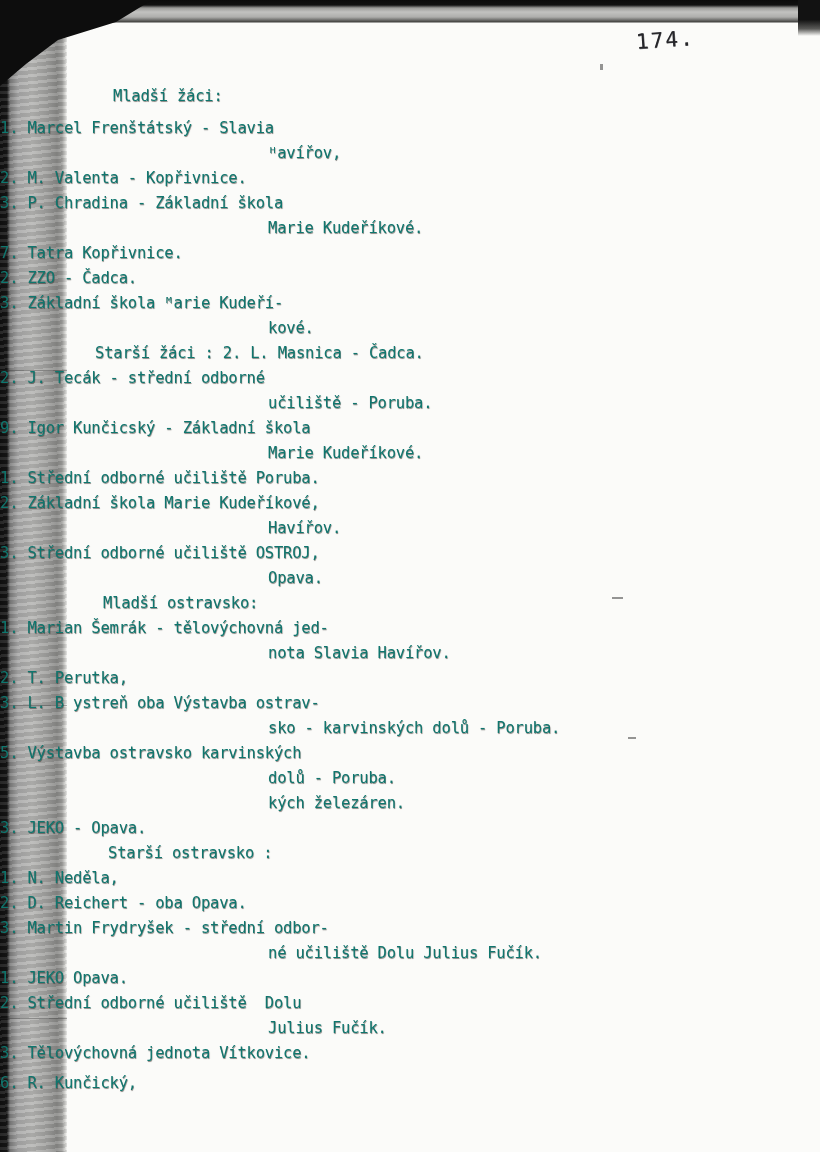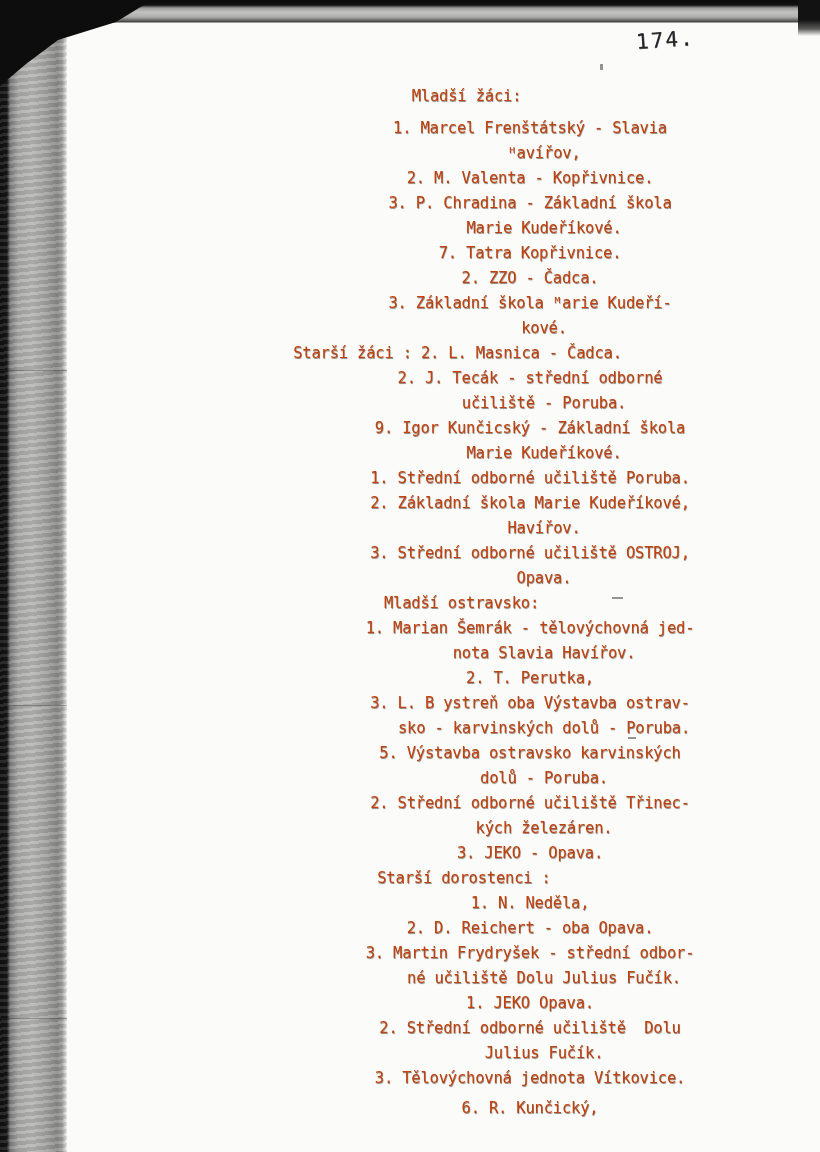--- a/index.html
+++ b/index.html
@@ -32,31 +32,30 @@
   .pagenum{
     position:absolute;left:636px;top:28px;
     font-size:21px;letter-spacing:2px;color:#26262a;
     transform:rotate(-4deg);
     text-shadow:0.4px 0.4px 0.5px rgba(30,30,35,0.6);
   }
   
   .doc{
     position:absolute;left:0;top:0;right:0;
     padding-top:84px;
-    color:#c2410c;
+    color:#0f766e;
     font-size:15.5px;line-height:25px;
     text-shadow:0.5px 0.5px 0.7px rgba(48,42,36,0.55);
-    text-align:center;
   }
   .doc-line{white-space:pre;letter-spacing:-0.2px;}
   .indent-h {margin-left:113px;}
   .indent-h2{margin-left:95px;}
   .indent-h3{margin-left:103px;}
   .indent-h4{margin-left:108px;}
-  .indent-n {margin-left:240px;}
+  .indent-n {}
   .indent-c {margin-left:268px;}
   .speck{position:absolute;background:rgba(45,45,45,0.5);}
 </style>
 </head>
 <body>
 
 <div class="scan">
 
   <div class="gutter">
     <div class="gutter-line" style="top:370px"></div>
@@ -95,24 +94,23 @@
       <div class="doc-line indent-n">3. Střední odborné učiliště OSTROJ,</div>
       <div class="doc-line indent-c">Opava.</div>
       <div class="doc-line indent-h3">Mladší ostravsko:</div>
       <div class="doc-line indent-n">1. Marian Šemrák - tělovýchovná jed-</div>
       <div class="doc-line indent-c">nota Slavia Havířov.</div>
       <div class="doc-line indent-n">2. T. Perutka,</div>
       <div class="doc-line indent-n">3. L. B ystreň oba Výstavba ostrav-</div>
       <div class="doc-line indent-c">sko - karvinských dolů - Poruba.</div>
       <div class="doc-line indent-n">5. Výstavba ostravsko karvinských</div>
       <div class="doc-line indent-c">dolů - Poruba.</div>
-      <div class="doc-line indent-n">2. Střední odborné učiliště Třinec-</div>
       <div class="doc-line indent-c">kých železáren.</div>
       <div class="doc-line indent-n">3. JEKO - Opava.</div>
-      <div class="doc-line indent-h4">Starší dorostenci :</div>
+      <div class="doc-line indent-h4">Starší ostravsko :</div>
       <div class="doc-line indent-n">1. N. Neděla,</div>
       <div class="doc-line indent-n">2. D. Reichert - oba Opava.</div>
       <div class="doc-line indent-n">3. Martin Frydryšek - střední odbor-</div>
       <div class="doc-line indent-c">né učiliště Dolu Julius Fučík.</div>
       <div class="doc-line indent-n">1. JEKO Opava.</div>
       <div class="doc-line indent-n">2. Střední odborné učiliště  Dolu</div>
       <div class="doc-line indent-c">Julius Fučík.</div>
       <div class="doc-line indent-n">3. Tělovýchovná jednota Vítkovice.</div>
       <div class="doc-line indent-n" style="margin-top: 5px;">6. R. Kunčický,</div>
     </div>

